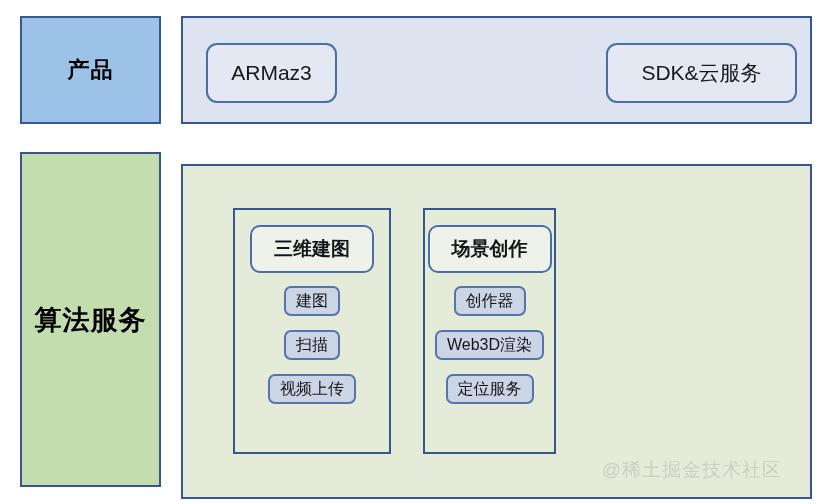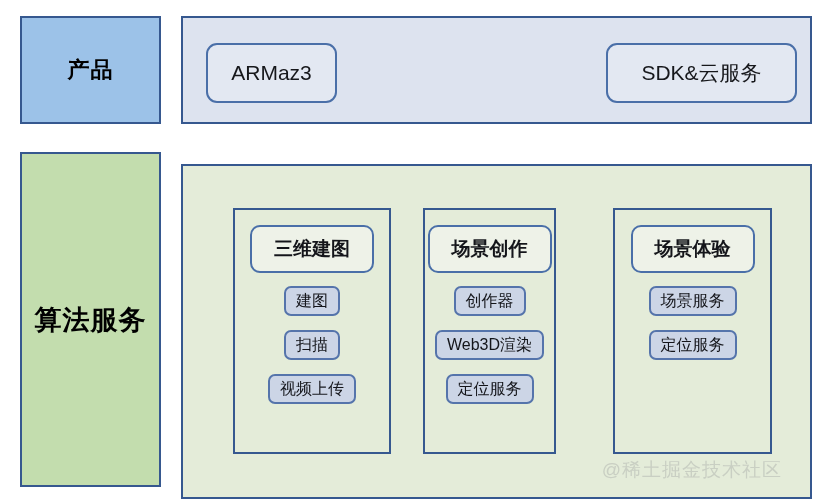--- a/index.html
+++ b/index.html
@@ -190,24 +190,17 @@
 
     <div class="algo-col c1">
       <div class="col-head w1">场景创作</div>
       <div class="sub-list">
         <div class="sub-pill">创作器</div>
         <div class="sub-pill">Web3D渲染</div>
         <div class="sub-pill">定位服务</div>
       </div>
     </div>
 
-    <div class="algo-col c2">
-      <div class="col-head w2">场景体验</div>
-      <div class="sub-list">
-        <div class="sub-pill">场景服务</div>
-        <div class="sub-pill">定位服务</div>
-      </div>
-    </div>
 
     <div class="watermark">@稀土掘金技术社区</div>
   </div>
 
 </div>
 
 </body></html>

